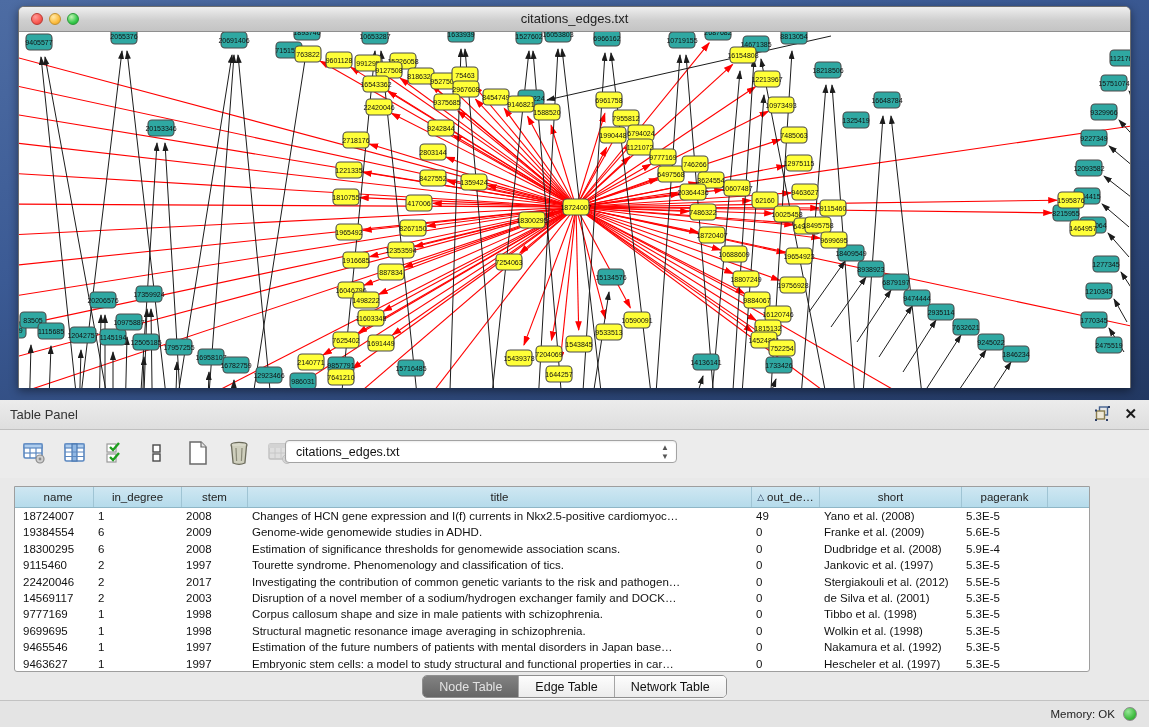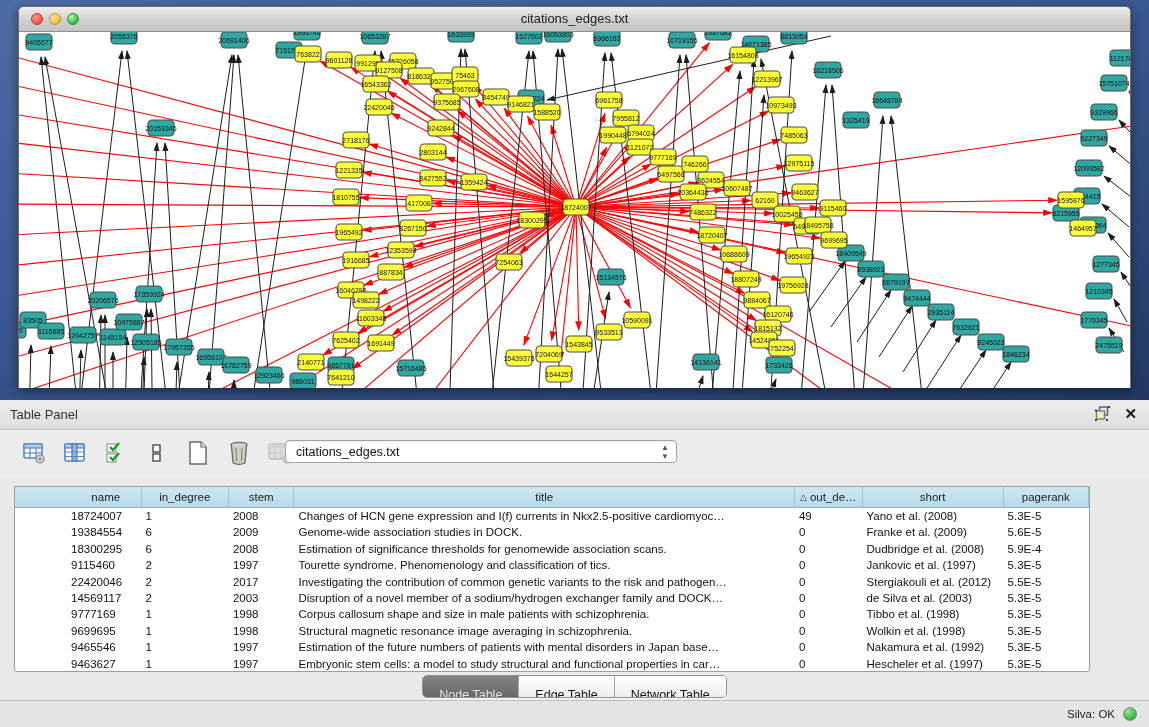--- a/index.html
+++ b/index.html
@@ -35,27 +35,27 @@
   .combo-text{position:absolute;left:10px;top:4px;font-size:12.5px;color:#111;}
   .combo-arrows{position:absolute;right:7px;top:2px;font-size:8px;line-height:9px;color:#555;text-align:center;}
   .tablebox{position:absolute;left:14px;top:86px;width:1076px;height:186px;background:#fff;
     border:1px solid #9e9e9e;border-radius:0 0 3px 3px;box-sizing:border-box;overflow:hidden;}
   .thead{display:flex;height:20px;background:linear-gradient(#cfe7f2,#b5dbeb);border-bottom:1px solid #8fb6c6;}
   .th{font-size:11.5px;color:#222;text-align:center;line-height:20px;border-right:1px solid #9fc4d4;
     box-sizing:border-box;overflow:hidden;white-space:nowrap;}
   .trow{display:flex;height:16.4px;}
   .td{font-size:11.5px;color:#111;line-height:16.4px;padding-left:4px;box-sizing:border-box;
     overflow:hidden;white-space:nowrap;}
-  .c0{width:79px;padding-left:8px;margin-left:48px;} .c1{width:88px;} .c2{width:66px;} .c3{width:504px;}
+  .c0{width:79px;padding-left:8px;} .c1{width:88px;} .c2{width:66px;} .c3{width:504px;}
   .c4{width:68px;} .c5{width:142px;} .c6{width:86px;} .c7{flex:1;border-right:none;}
   .sort-tri{display:inline-block;transform:translateY(-1px);margin-right:3px;color:#235;font-size:9px;}
   .tabs{position:absolute;left:0;top:275px;width:1149px;display:flex;justify-content:center;}
   .seg{display:flex;border:1px solid #8f8f8f;border-radius:5px;overflow:hidden;height:21px;
     box-shadow:0 1px 1px rgba(255,255,255,.8);}
-  .seg button{appearance:none;border:none;margin:0;height:21px;padding:12px 16px;font-size:12.5px;
+  .seg button{appearance:none;border:none;margin:0;height:21px;padding:4px 16px;font-size:12.5px;
     font-family:"Liberation Sans",sans-serif;background:linear-gradient(#fdfdfd,#ececec);color:#111;
     border-right:1px solid #a5a5a5;cursor:default;}
   .seg button:last-child{border-right:none;}
   .seg button.sel{background:linear-gradient(#828282,#666);color:#e3e3e3;}
   .statusbar{position:absolute;left:0;top:700px;width:1149px;height:27px;background:#e4e4e4;
     border-top:1px solid #c2c2c2;}
   .mem{position:absolute;right:34px;top:7px;font-size:11.5px;color:#222;}
   .memdot{position:absolute;right:12px;top:6px;width:14px;height:14px;border-radius:50%;
     background:radial-gradient(circle at 35% 30%,#97e897,#3cba3c 65%,#2d9b2d);border:1px solid #8a8a8a;box-sizing:border-box;}
   .icon-x{font-size:15px;font-weight:bold;color:#1a1a1a;line-height:14px;}
@@ -912,21 +912,21 @@
             <div class="td c2">2008</div>
             <div class="td c3">Changes of HCN gene expression and I(f) currents in Nkx2.5-positive cardiomyoc…</div>
             <div class="td c4">49</div>
             <div class="td c5">Yano et al. (2008)</div>
             <div class="td c6">5.3E-5</div>
           </div>
           <div class="trow">
             <div class="td c0">19384554</div>
             <div class="td c1">6</div>
             <div class="td c2">2009</div>
-            <div class="td c3">Genome-wide association studies in DOCK.</div>
+            <div class="td c3">Genome-wide genomewide studies in ADHD.</div>
             <div class="td c4">0</div>
             <div class="td c5">Franke et al. (2009)</div>
             <div class="td c6">5.6E-5</div>
           </div>
           <div class="trow">
             <div class="td c0">18300295</div>
             <div class="td c1">6</div>
             <div class="td c2">2008</div>
             <div class="td c3">Estimation of significance thresholds for genomewide association scans.</div>
             <div class="td c4">0</div>
@@ -950,21 +950,21 @@
             <div class="td c4">0</div>
             <div class="td c5">Stergiakouli et al. (2012)</div>
             <div class="td c6">5.5E-5</div>
           </div>
           <div class="trow">
             <div class="td c0">14569117</div>
             <div class="td c1">2</div>
             <div class="td c2">2003</div>
             <div class="td c3">Disruption of a novel member of a sodium/hydrogen exchanger family and DOCK…</div>
             <div class="td c4">0</div>
-            <div class="td c5">de Silva et al. (2003)</div>
+            <div class="td c5">de Silva et al. (2001)</div>
             <div class="td c6">5.3E-5</div>
           </div>
           <div class="trow">
             <div class="td c0">9777169</div>
             <div class="td c1">1</div>
             <div class="td c2">1998</div>
             <div class="td c3">Corpus callosum shape and size in male patients with schizophrenia.</div>
             <div class="td c4">0</div>
             <div class="td c5">Tibbo et al. (1998)</div>
             <div class="td c6">5.3E-5</div>
@@ -1002,16 +1002,16 @@
     <div class="tabs">
       <div class="seg">
           <button class="sel">Node Table</button>
           <button>Edge Table</button>
           <button>Network Table</button>
         </div>
     </div>
   </div>
 
   <div class="statusbar">
-    <span class="mem">Silva: OK</span>
+    <span class="mem">Memory: OK</span>
     <span class="memdot"></span>
   </div>
 </div>
 
 </body></html>

